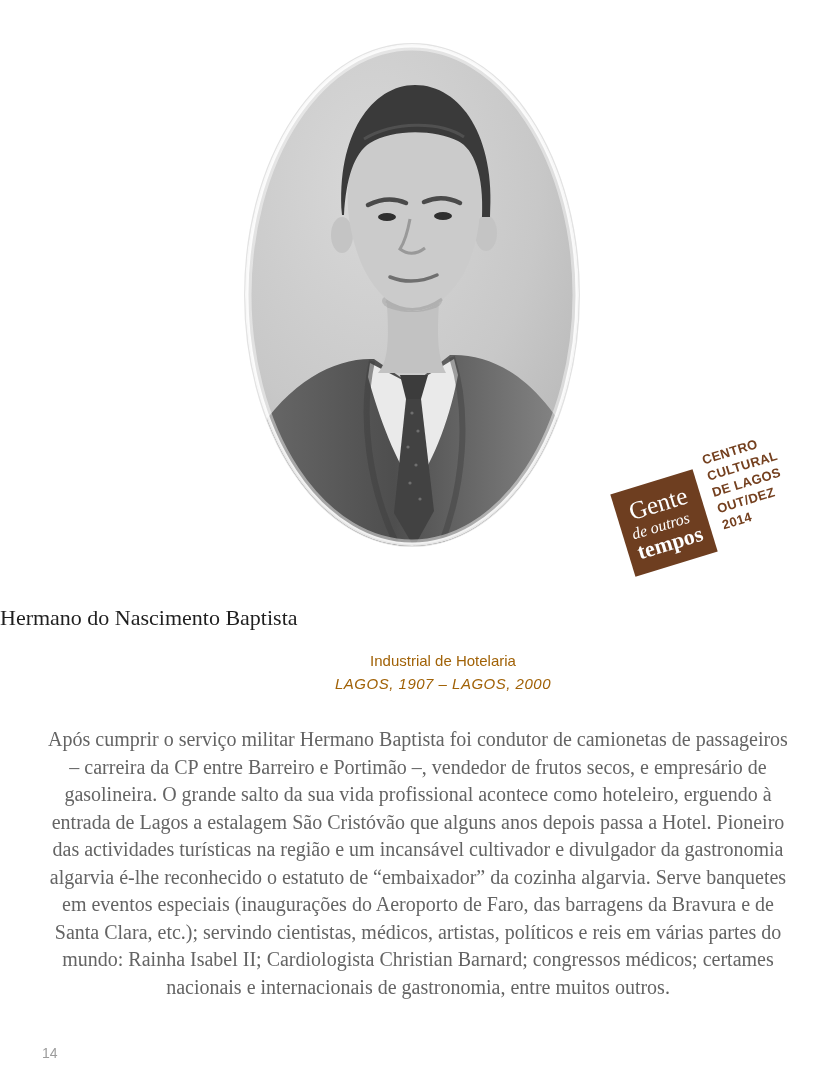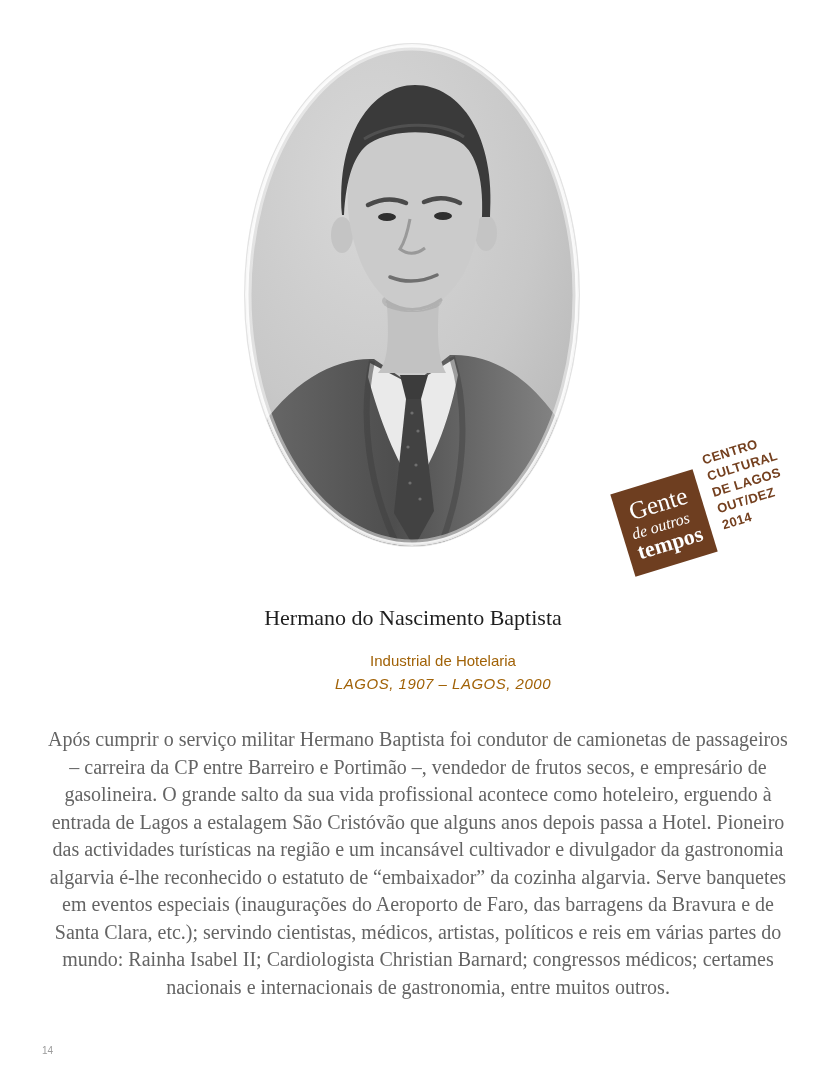--- a/index.html
+++ b/index.html
@@ -19,39 +19,39 @@
   .badge-gente{font-size:25px;font-family:"Liberation Serif",serif;}
   .badge-deoutros{font-size:16px;font-style:italic;font-family:"Liberation Serif",serif;margin:1px 0 0 -8px;}
   .badge-tempos{font-size:22px;font-weight:bold;font-family:"Liberation Serif",serif;}
   .badge-side{
     position:absolute;left:700px;top:452px;transform:rotate(-17deg);
     transform-origin:0 0;color:#74401f;font-family:"Liberation Sans",sans-serif;
     font-weight:bold;font-size:13px;line-height:17px;letter-spacing:0.4px;white-space:nowrap;
   }
   
   .title{
-    position:absolute;left:0;top:605px;width:826px;text-align:center;
+    position:absolute;left:0;top:605px;width:826px;
     font-size:22px;color:#1f1f1f;font-family:"Liberation Serif",serif;
   }
   .subtitle{
     position:absolute;left:6px;width:826px;text-align:center;
     font-family:"Liberation Sans",sans-serif;color:#a16207;font-size:15px;margin-left:24px;
   }
   .subtitle1{top:652px;}
   .subtitle2{top:675px;letter-spacing:0.5px;font-style:italic;}
   
   .paragraph{
     position:absolute;left:42px;top:726px;width:752px;
     font-size:20px;line-height:27.5px;color:#646464;
     font-family:"Liberation Serif",serif;text-align:center;
   }
   
   .page-number{
     position:absolute;left:42px;top:1045px;
-    font-family:"Liberation Sans",sans-serif;font-size:10px;color:#9c9c9c;
+    font-family:"Liberation Sans",sans-serif;font-size:14px;color:#9c9c9c;
   }
 </style>
 </head>
 <body>
 
 <div class="page">
 
   <div class="portrait">
     <svg width="336" height="504" viewBox="0 0 336 504">
       <defs>

